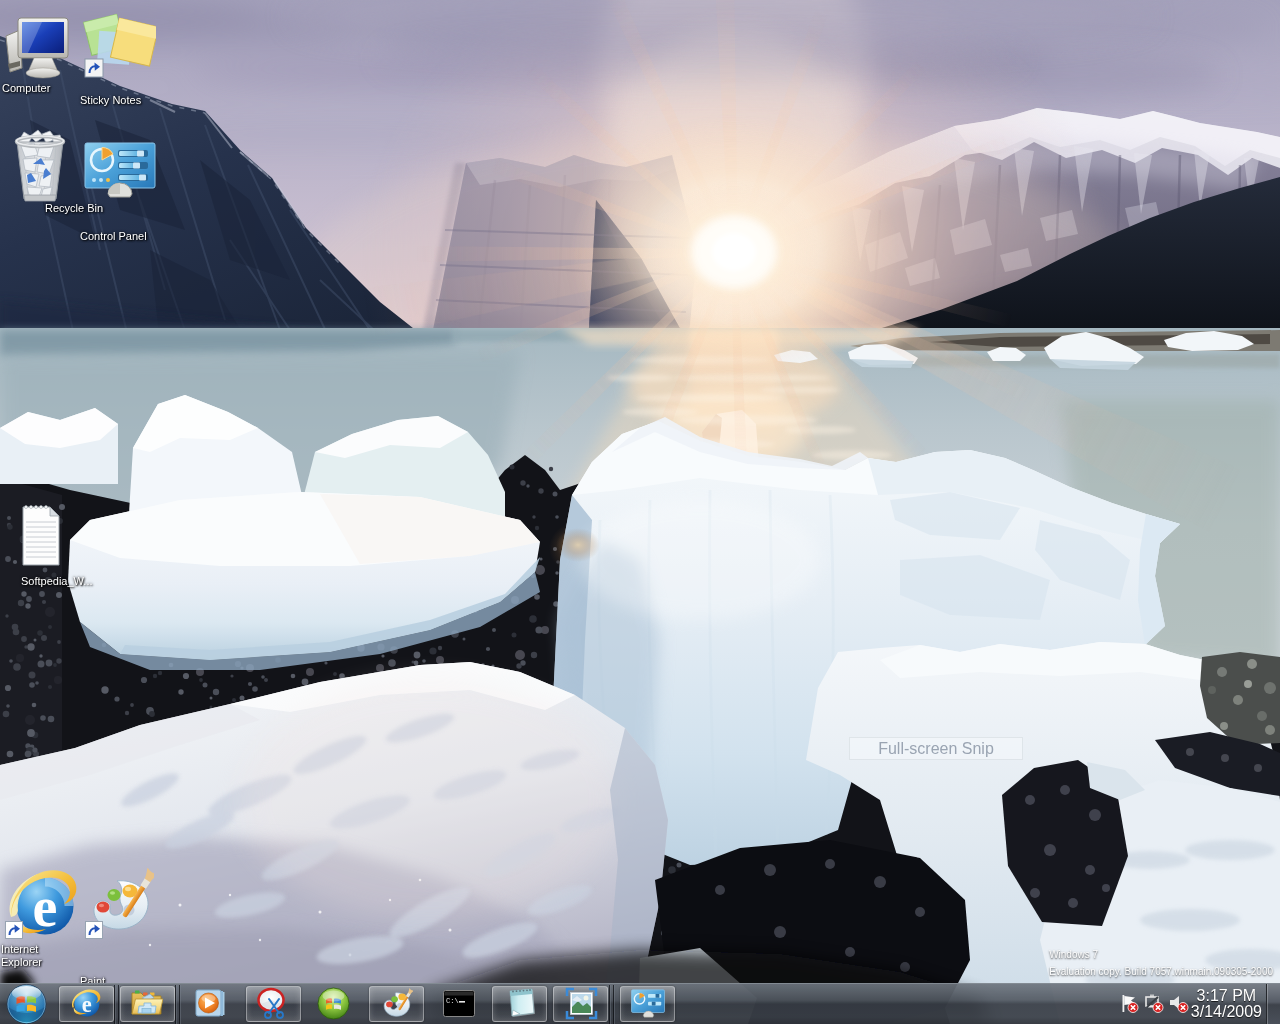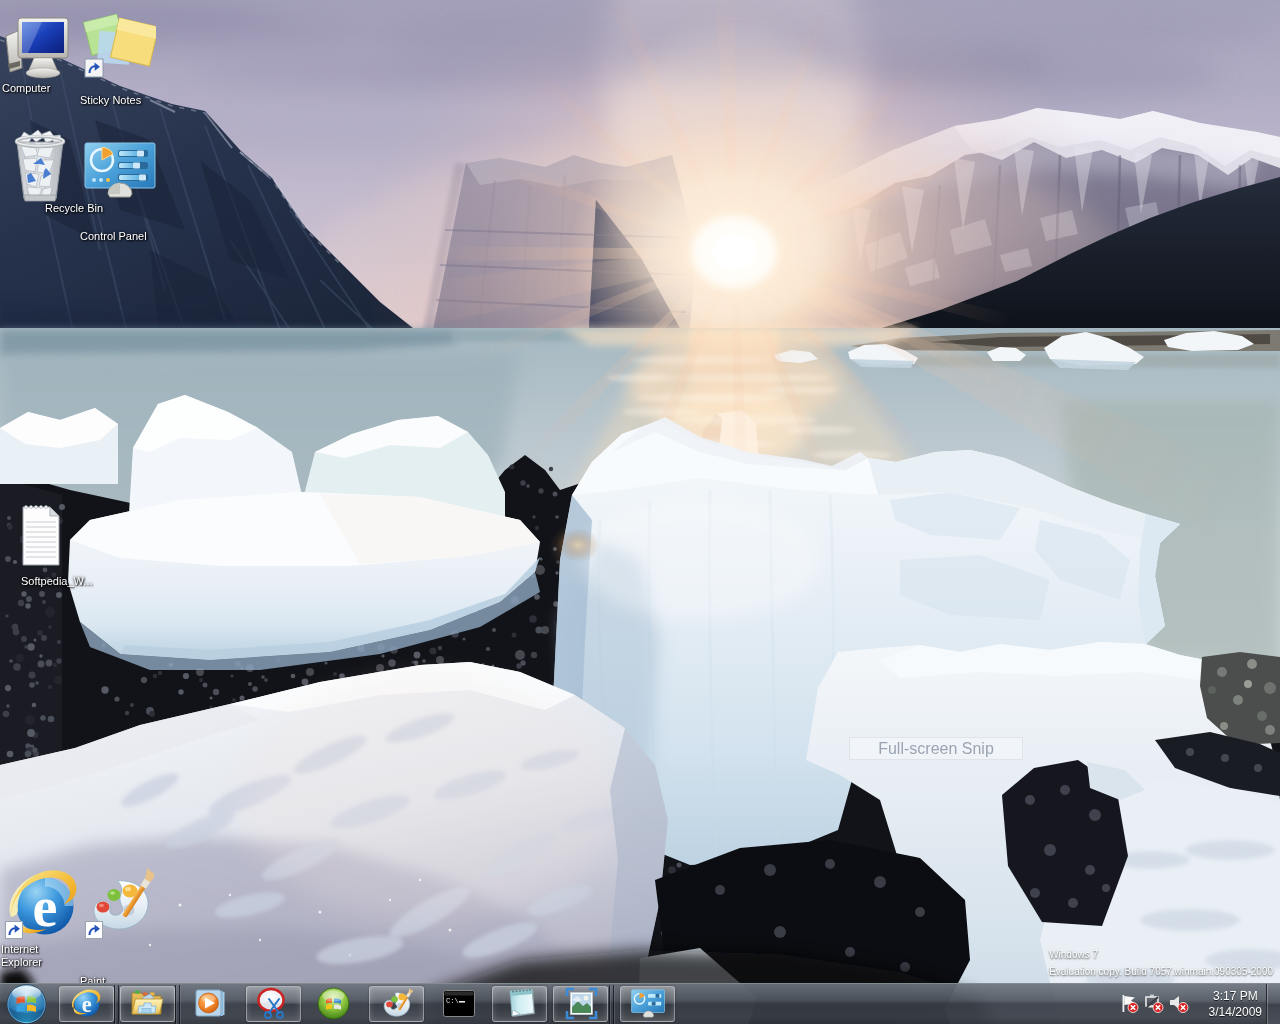--- a/index.html
+++ b/index.html
@@ -16,21 +16,21 @@
     background:linear-gradient(to bottom,rgba(255,255,255,0.26),rgba(255,255,255,0.10) 46%,rgba(20,24,30,0.12) 52%,rgba(255,255,255,0.08));
     box-shadow:inset 0 0 6px rgba(255,255,255,0.2),0 0 2px rgba(0,0,0,0.45);}
   .tsep{position:absolute;top:1px;height:39px;width:1px;background:rgba(10,12,16,0.7);
     box-shadow:1px 0 0 rgba(130,138,148,0.35);}
   #evaltxt{position:absolute;right:7px;top:946px;text-align:left;color:#fdfdfd;
     font-size:10px;line-height:17px;text-shadow:0 1px 2px rgba(0,0,0,0.75);}
   #snipghost{position:absolute;left:849px;top:737px;width:174px;height:23px;
     background:rgba(250,252,254,0.4);border:1px solid rgba(175,185,195,0.28);
     box-sizing:border-box;color:#9aa4b2;font-size:16px;text-align:center;line-height:21px;}
   #clock{position:absolute;right:18px;top:988px;text-align:center;color:#fff;
-    font-size:12px;line-height:16px;text-shadow:0 1px 1px rgba(0,0,0,0.8);}
+    font-size:16px;line-height:16px;text-shadow:0 1px 1px rgba(0,0,0,0.8);}
   #showdesk{position:absolute;right:0;top:984px;width:13px;height:40px;
     background:linear-gradient(to bottom,#7a8089,#565c66 45%,#3e434b 52%,#4a505a);
     border-left:1px solid #24272c;box-shadow:inset 1px 0 0 rgba(255,255,255,0.25);}
 </style>
 </head>
 <body>
 <div id="desk">
 <svg id="wp" width="1280" height="1024" viewBox="0 0 1280 1024">
 <defs>
  <linearGradient id="sky" x1="0" y1="0" x2="0" y2="1">

